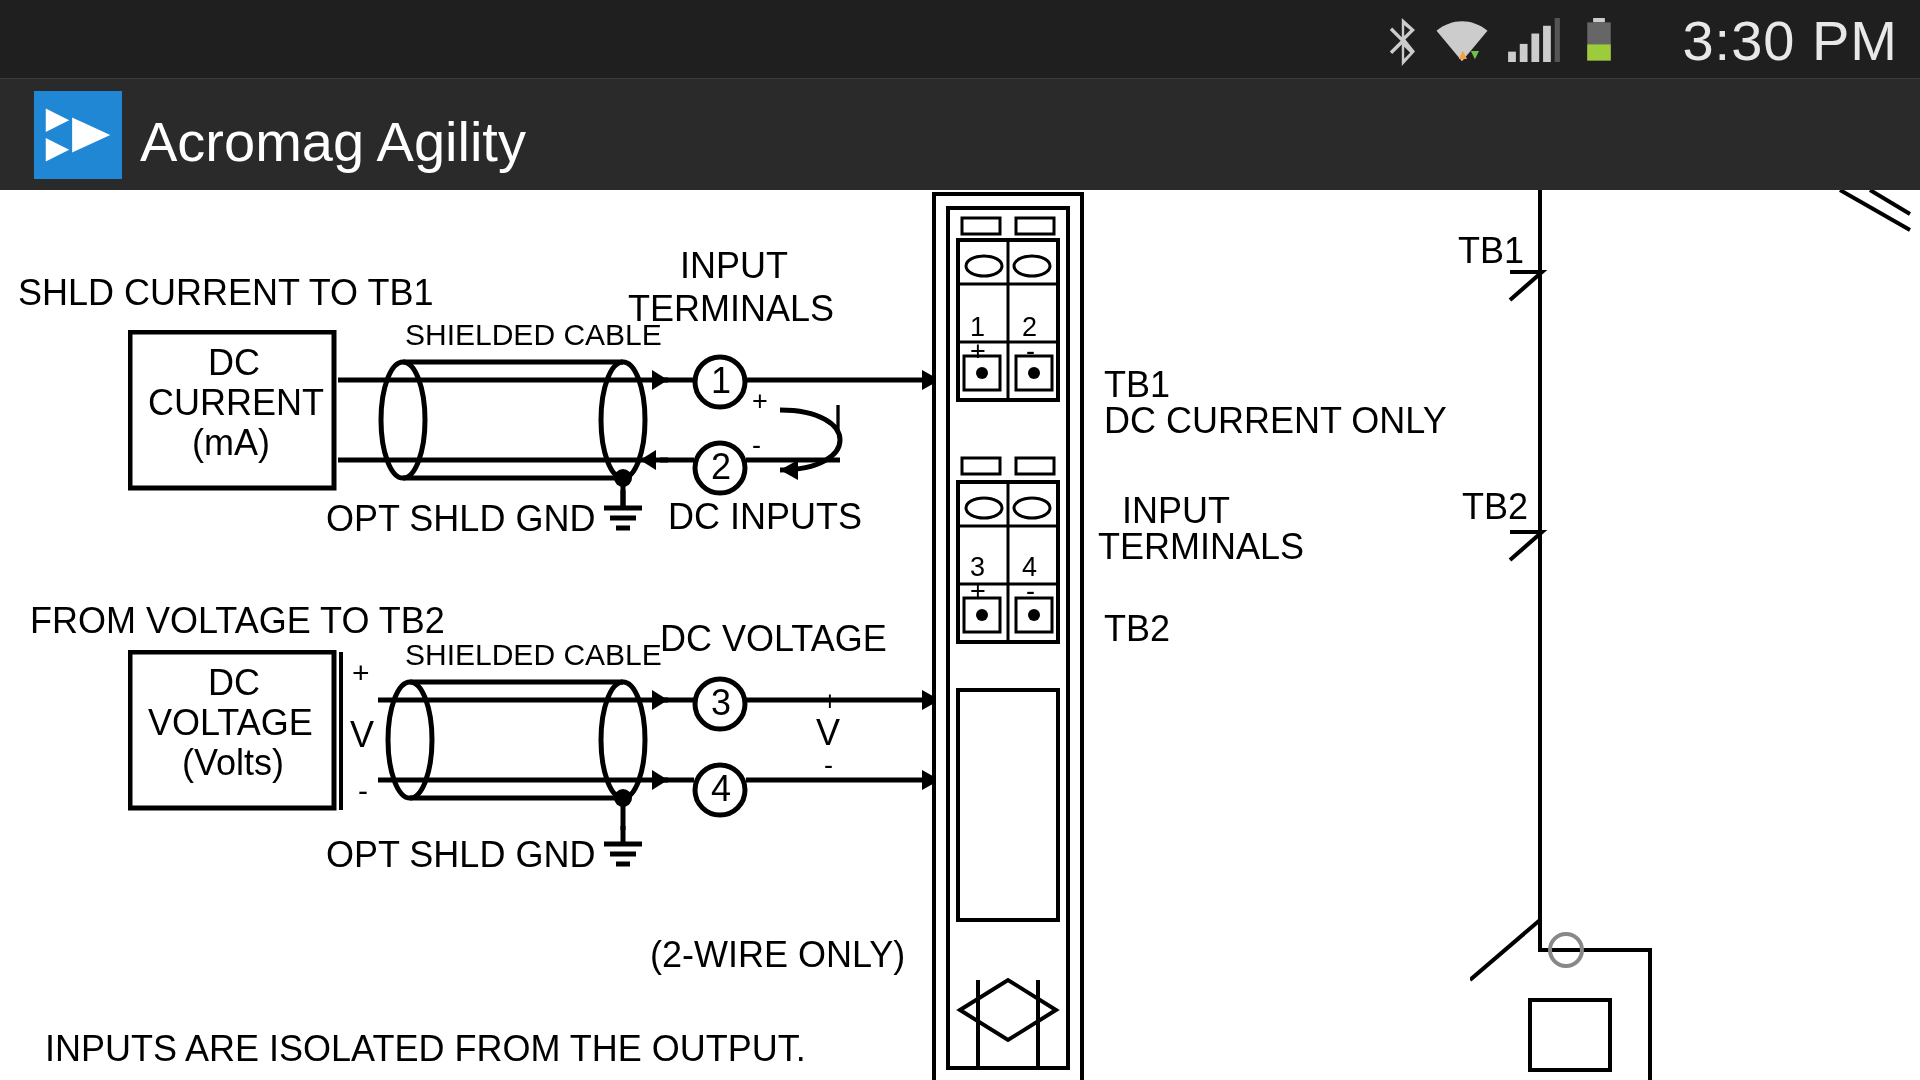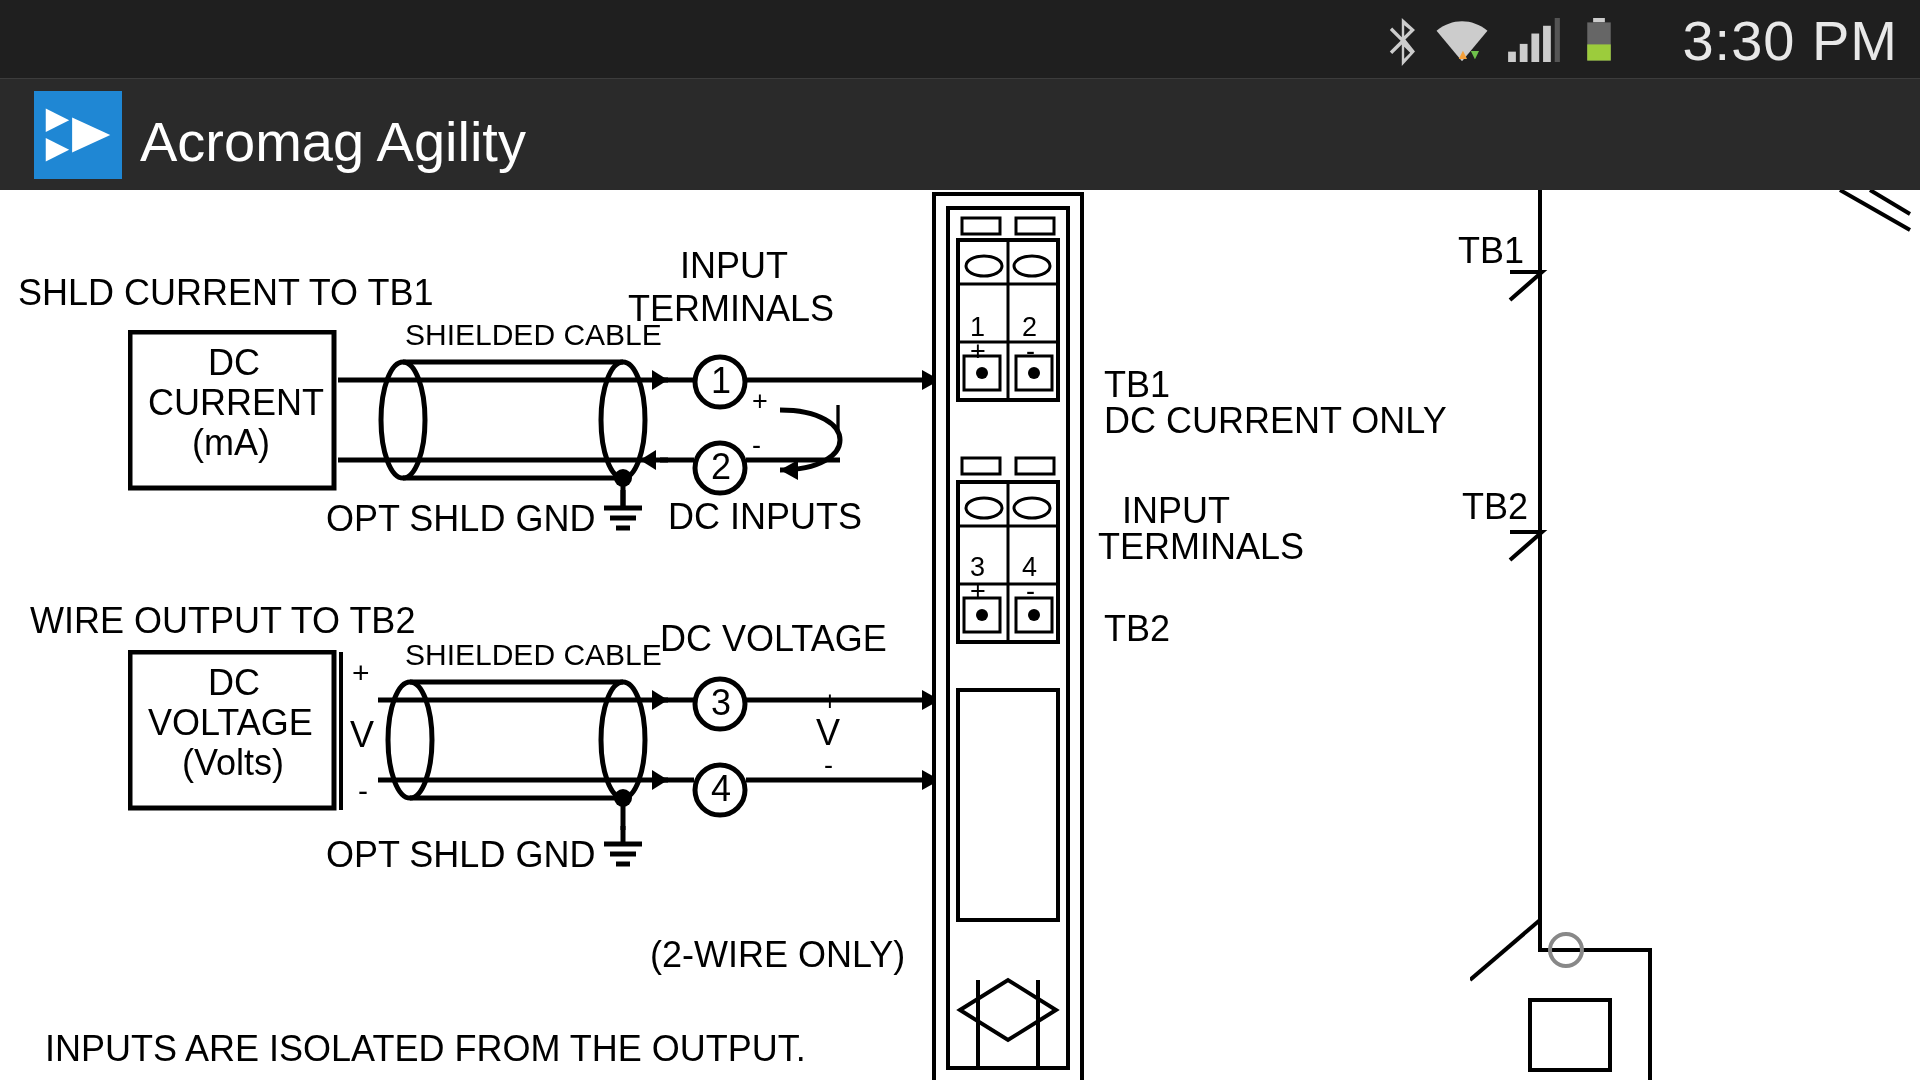--- a/index.html
+++ b/index.html
@@ -75,21 +75,21 @@
         <polygon points="8,32 24,40 8,48" fill="#fff"></polygon>
         <polygon points="26,18 52,30 26,42" fill="#fff"></polygon>
       </svg>
   </div>
   <div class="app-title">Acromag Agility</div>
 </div>
 
 <div class="sheet">
 
   <span class="t big" style="left:18px;top:82px">SHLD CURRENT TO TB1</span>
-  <span class="t big" style="left:30px;top:410px">WIRE OUTPUT TO TB2</span>
+  <span class="t big" style="left:30px;top:410px">FROM VOLTAGE TO TB2</span>
 
   <span class="t big" style="left:680px;top:55px">INPUT</span>
   <span class="t big" style="left:628px;top:98px">TERMINALS</span>
 
   <svg style="left:128px;top:140px" width="210" height="162">
     <rect x="2" y="2" width="204" height="156" fill="none" stroke="#000" stroke-width="5"></rect>
   </svg>
   <span class="t big" style="left:208px;top:152px">DC</span>
   <span class="t big" style="left:148px;top:192px">CURRENT</span>
   <span class="t big" style="left:192px;top:232px">(mA)</span>

